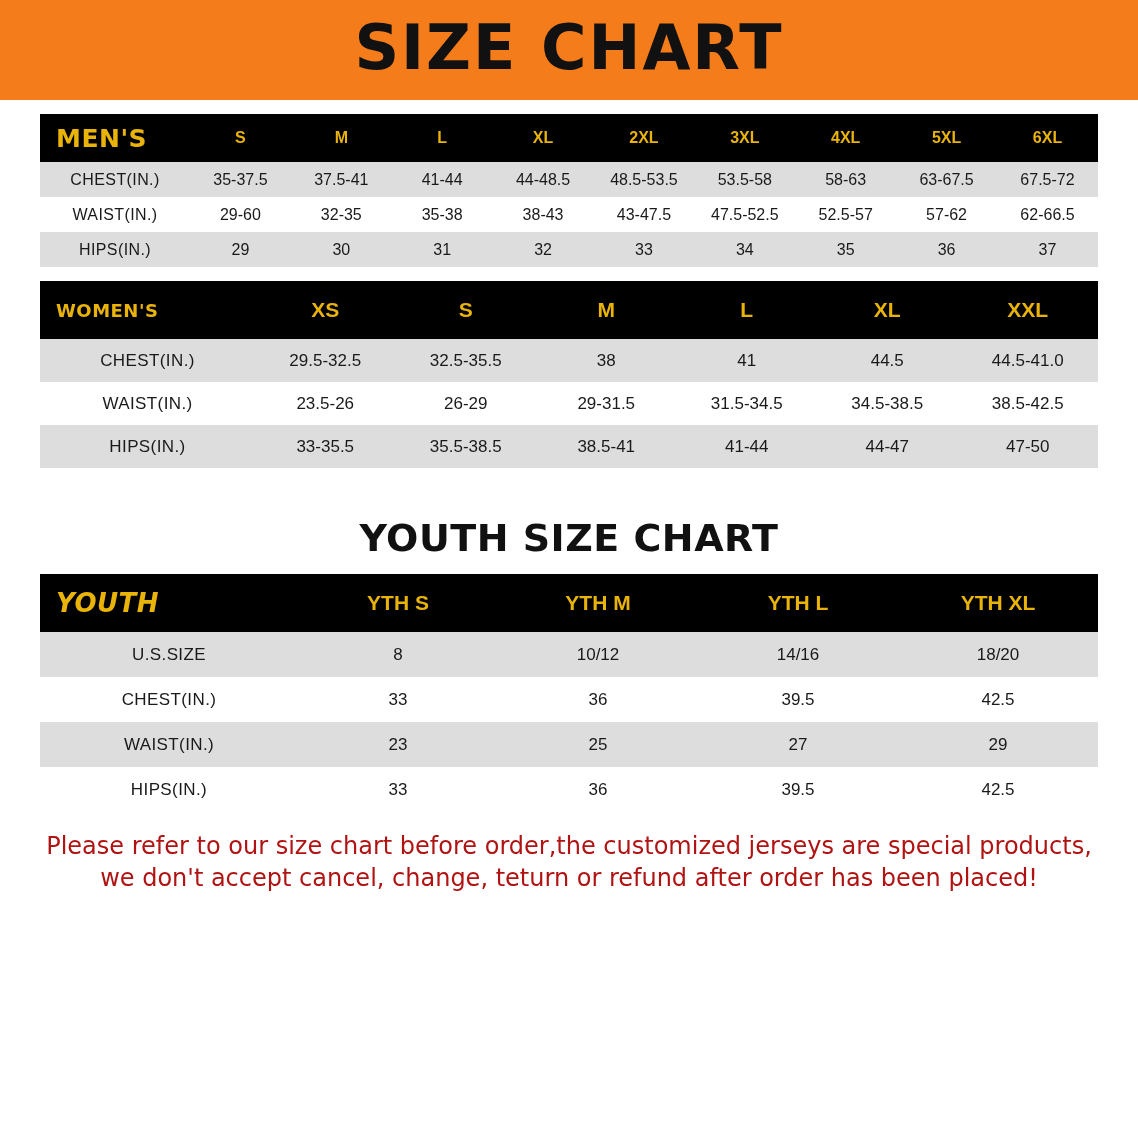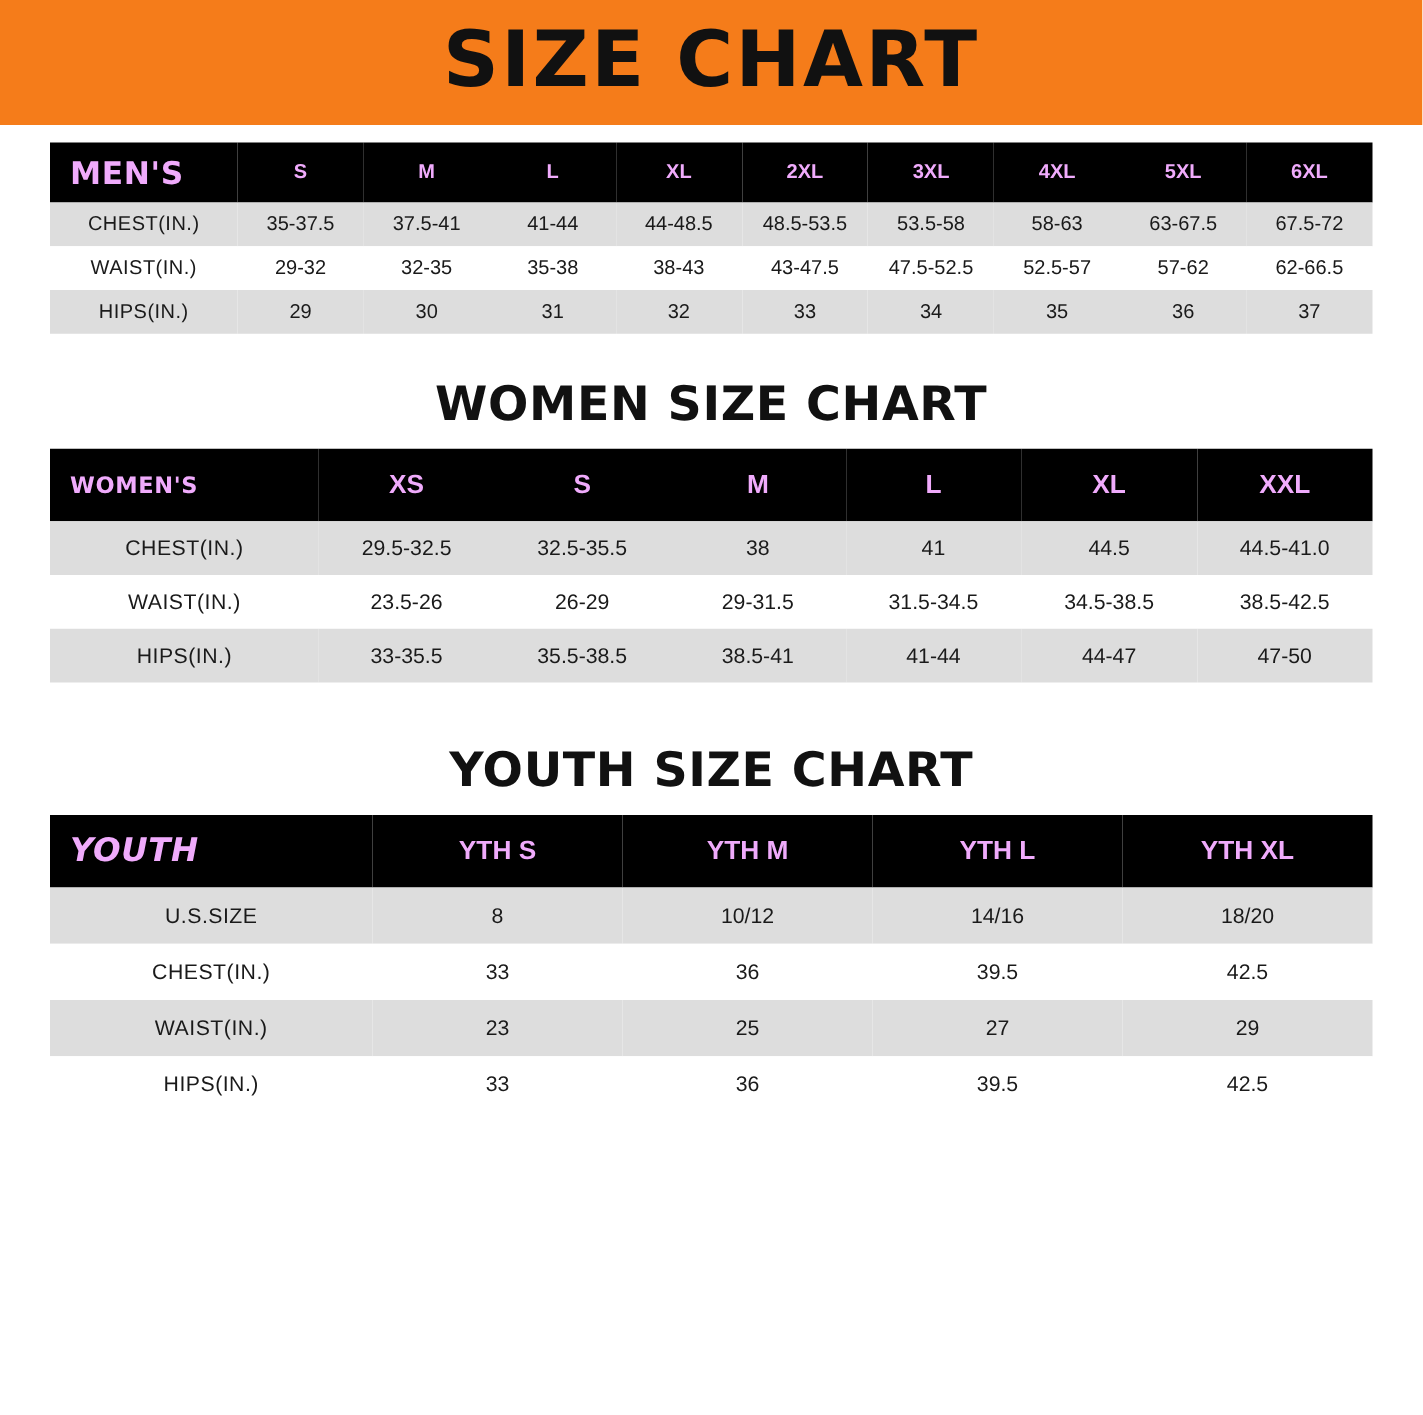--- a/index.html
+++ b/index.html
@@ -55,21 +55,21 @@
   .table-wrap {
     margin: 0 40px;
   }
   table.size-table {
     border-collapse: collapse;
     width: 1058px;
     table-layout: fixed;
   }
   table.size-table thead th {
     background: #000000;
-    color: #f0abfc;
+    color: #eab308;
     font-weight: 700;
     padding: 0;
   }
   table.size-table td,
   table.size-table th {
     text-align: center;
     font-size: 16px;
   }
   
   .hdr-row th { height: 48px; }
@@ -168,21 +168,21 @@
           <td>41-44</td>
           <td>44-48.5</td>
           <td>48.5-53.5</td>
           <td>53.5-58</td>
           <td>58-63</td>
           <td>63-67.5</td>
           <td>67.5-72</td>
         </tr>
         <tr class="band-light">
           <td class="rowlabel">WAIST(IN.)</td>
-          <td>29-32</td>
+          <td>29-60</td>
           <td>32-35</td>
           <td>35-38</td>
           <td>38-43</td>
           <td>43-47.5</td>
           <td>47.5-52.5</td>
           <td>52.5-57</td>
           <td>57-62</td>
           <td>62-66.5</td>
         </tr>
         <tr class="band-dark">
@@ -194,21 +194,20 @@
           <td>33</td>
           <td>34</td>
           <td>35</td>
           <td>36</td>
           <td>37</td>
         </tr>
       </tbody>
     </table>
   </div>
 
-  <div class="section-title" id="women-title">WOMEN SIZE CHART</div>
   <div class="table-wrap">
     <table class="size-table" id="women-table">
       <colgroup>
         <col style="width:215px">
         <col span="6">
       </colgroup>
       <thead>
         <tr class="hdr-row">
           <th class="hdr-label">WOMEN'S</th>
           <th class="hdr-size">XS</th>
@@ -293,14 +292,18 @@
           <td class="rowlabel">HIPS(IN.)</td>
           <td>33</td>
           <td>36</td>
           <td>39.5</td>
           <td>42.5</td>
         </tr>
       </tbody>
     </table>
   </div>
 
+  <div class="note">
+    <span class="note-line">Please refer to our size chart before order,the customized jerseys are special products,</span>
+    <span class="note-line">we don't accept cancel, change, teturn or refund after order has been placed!</span>
+  </div>
 
 </div>
 
 </body></html>

